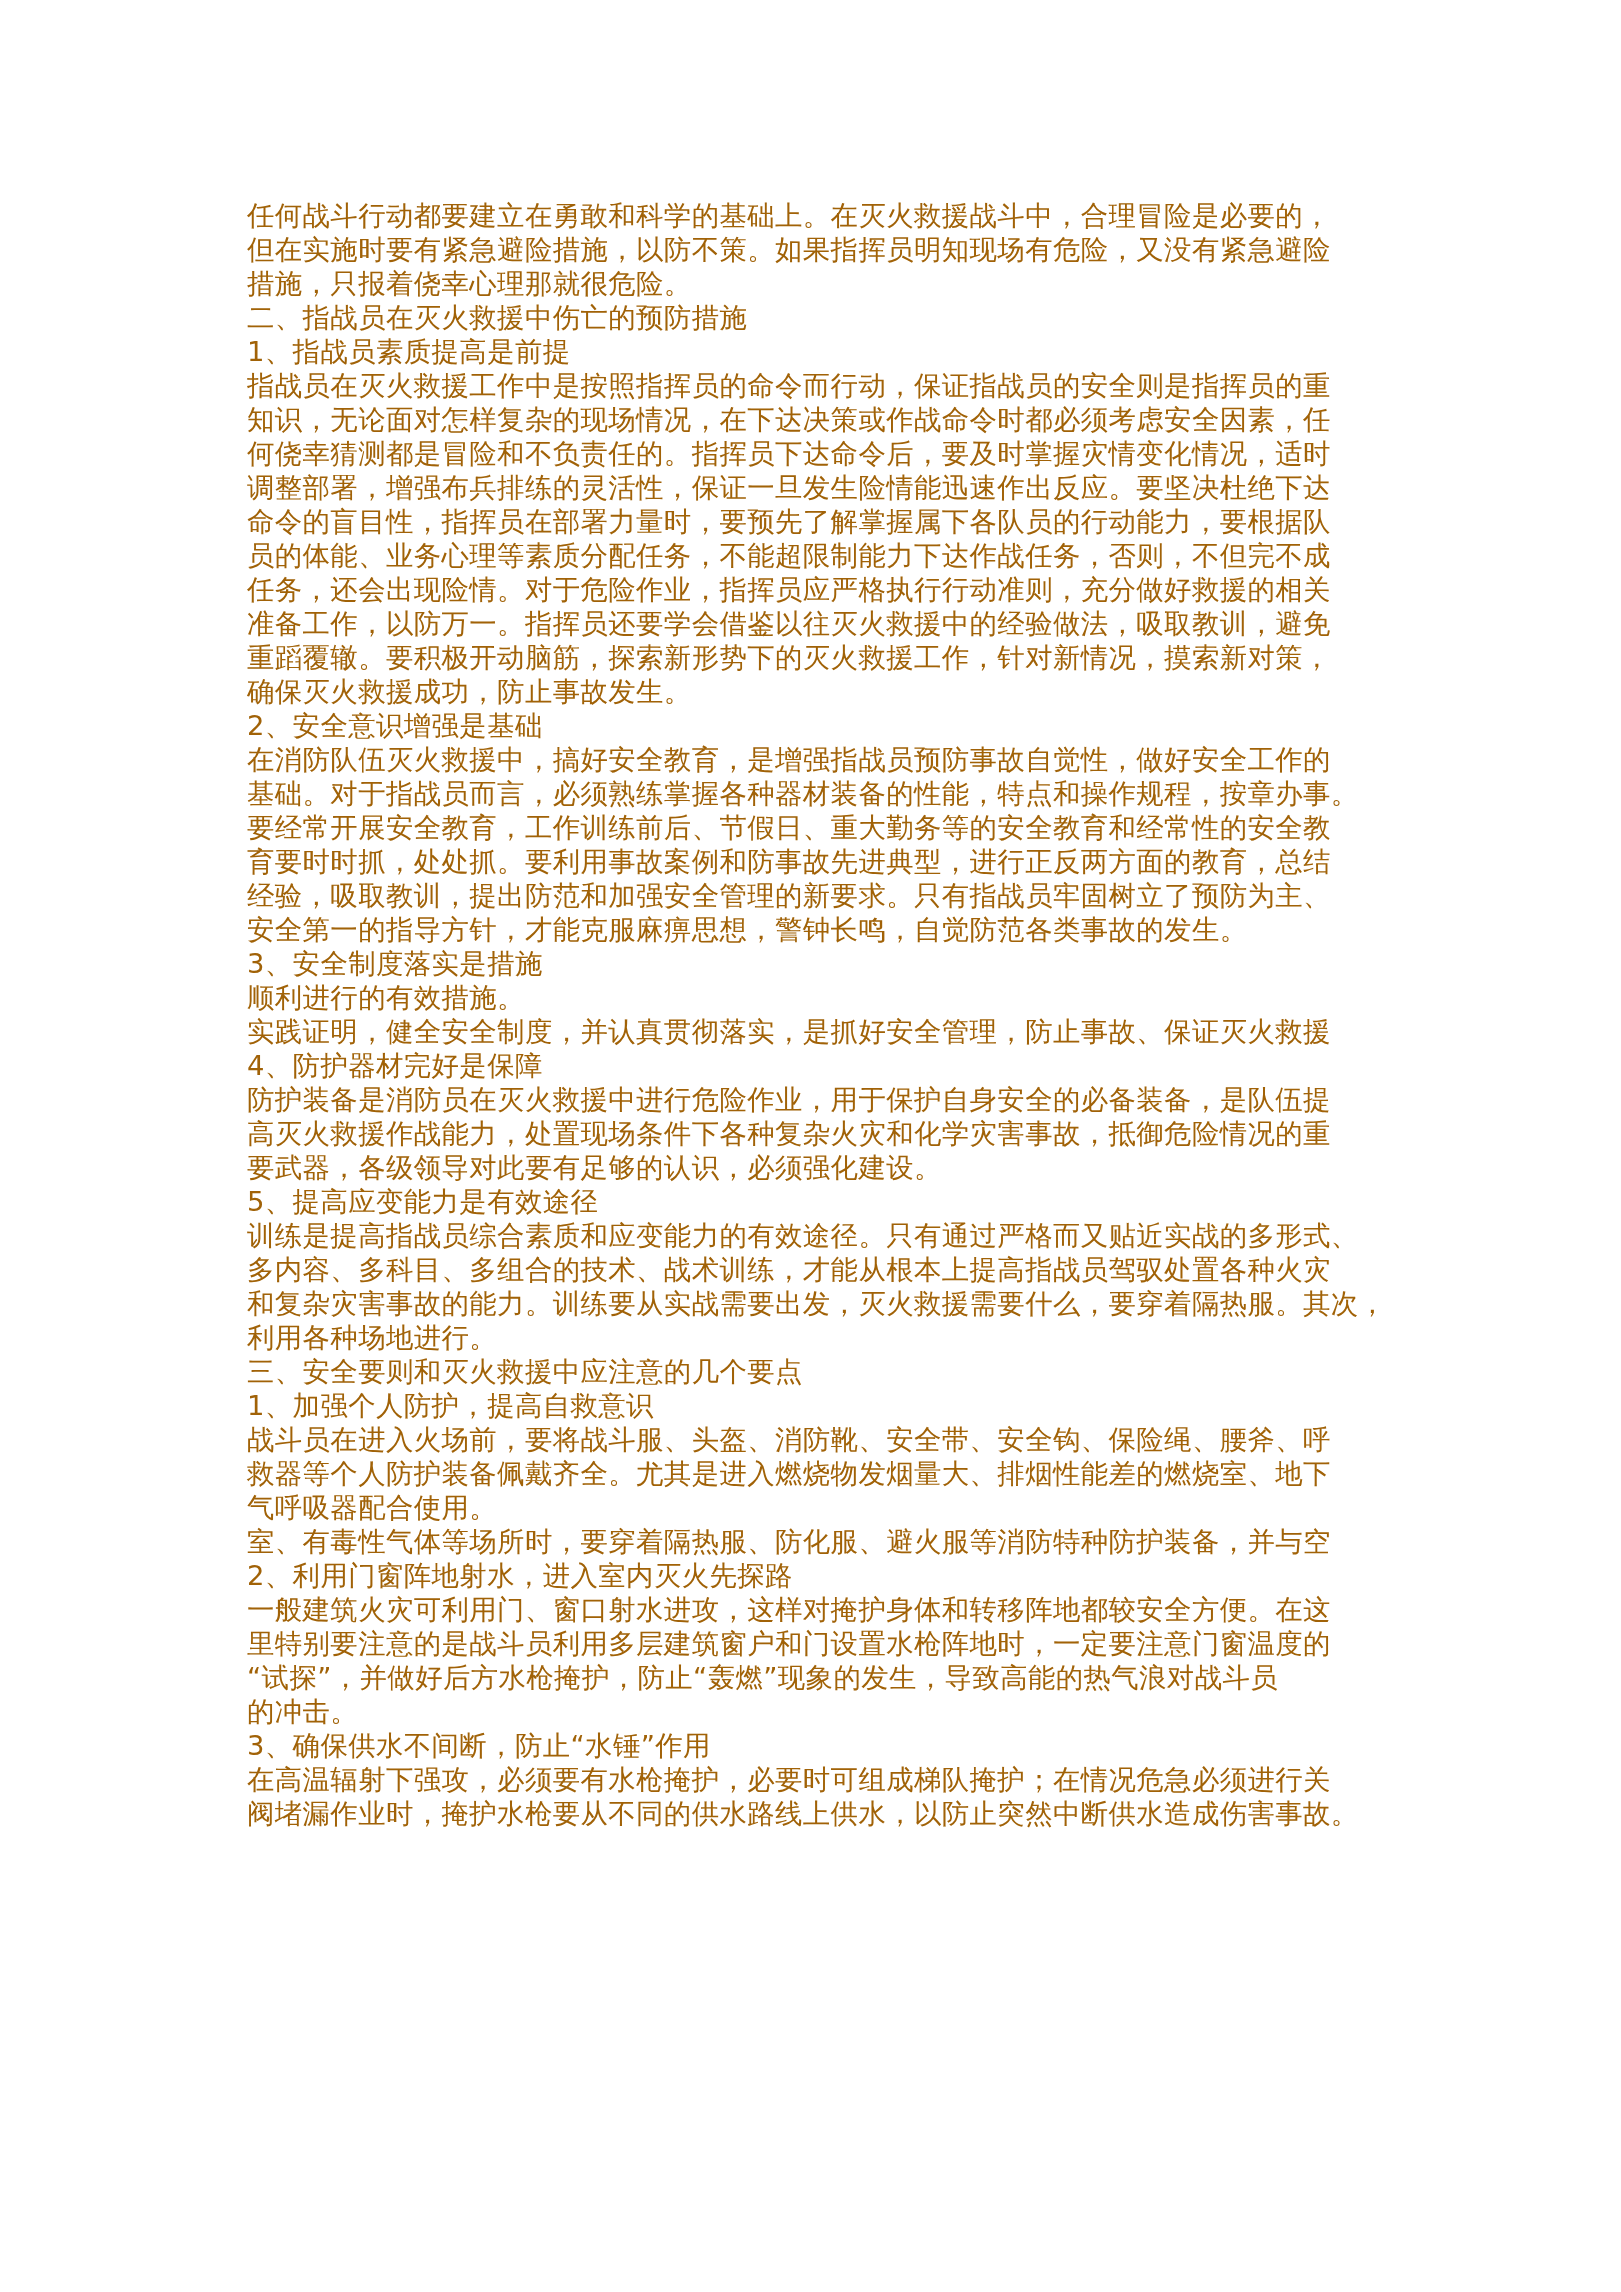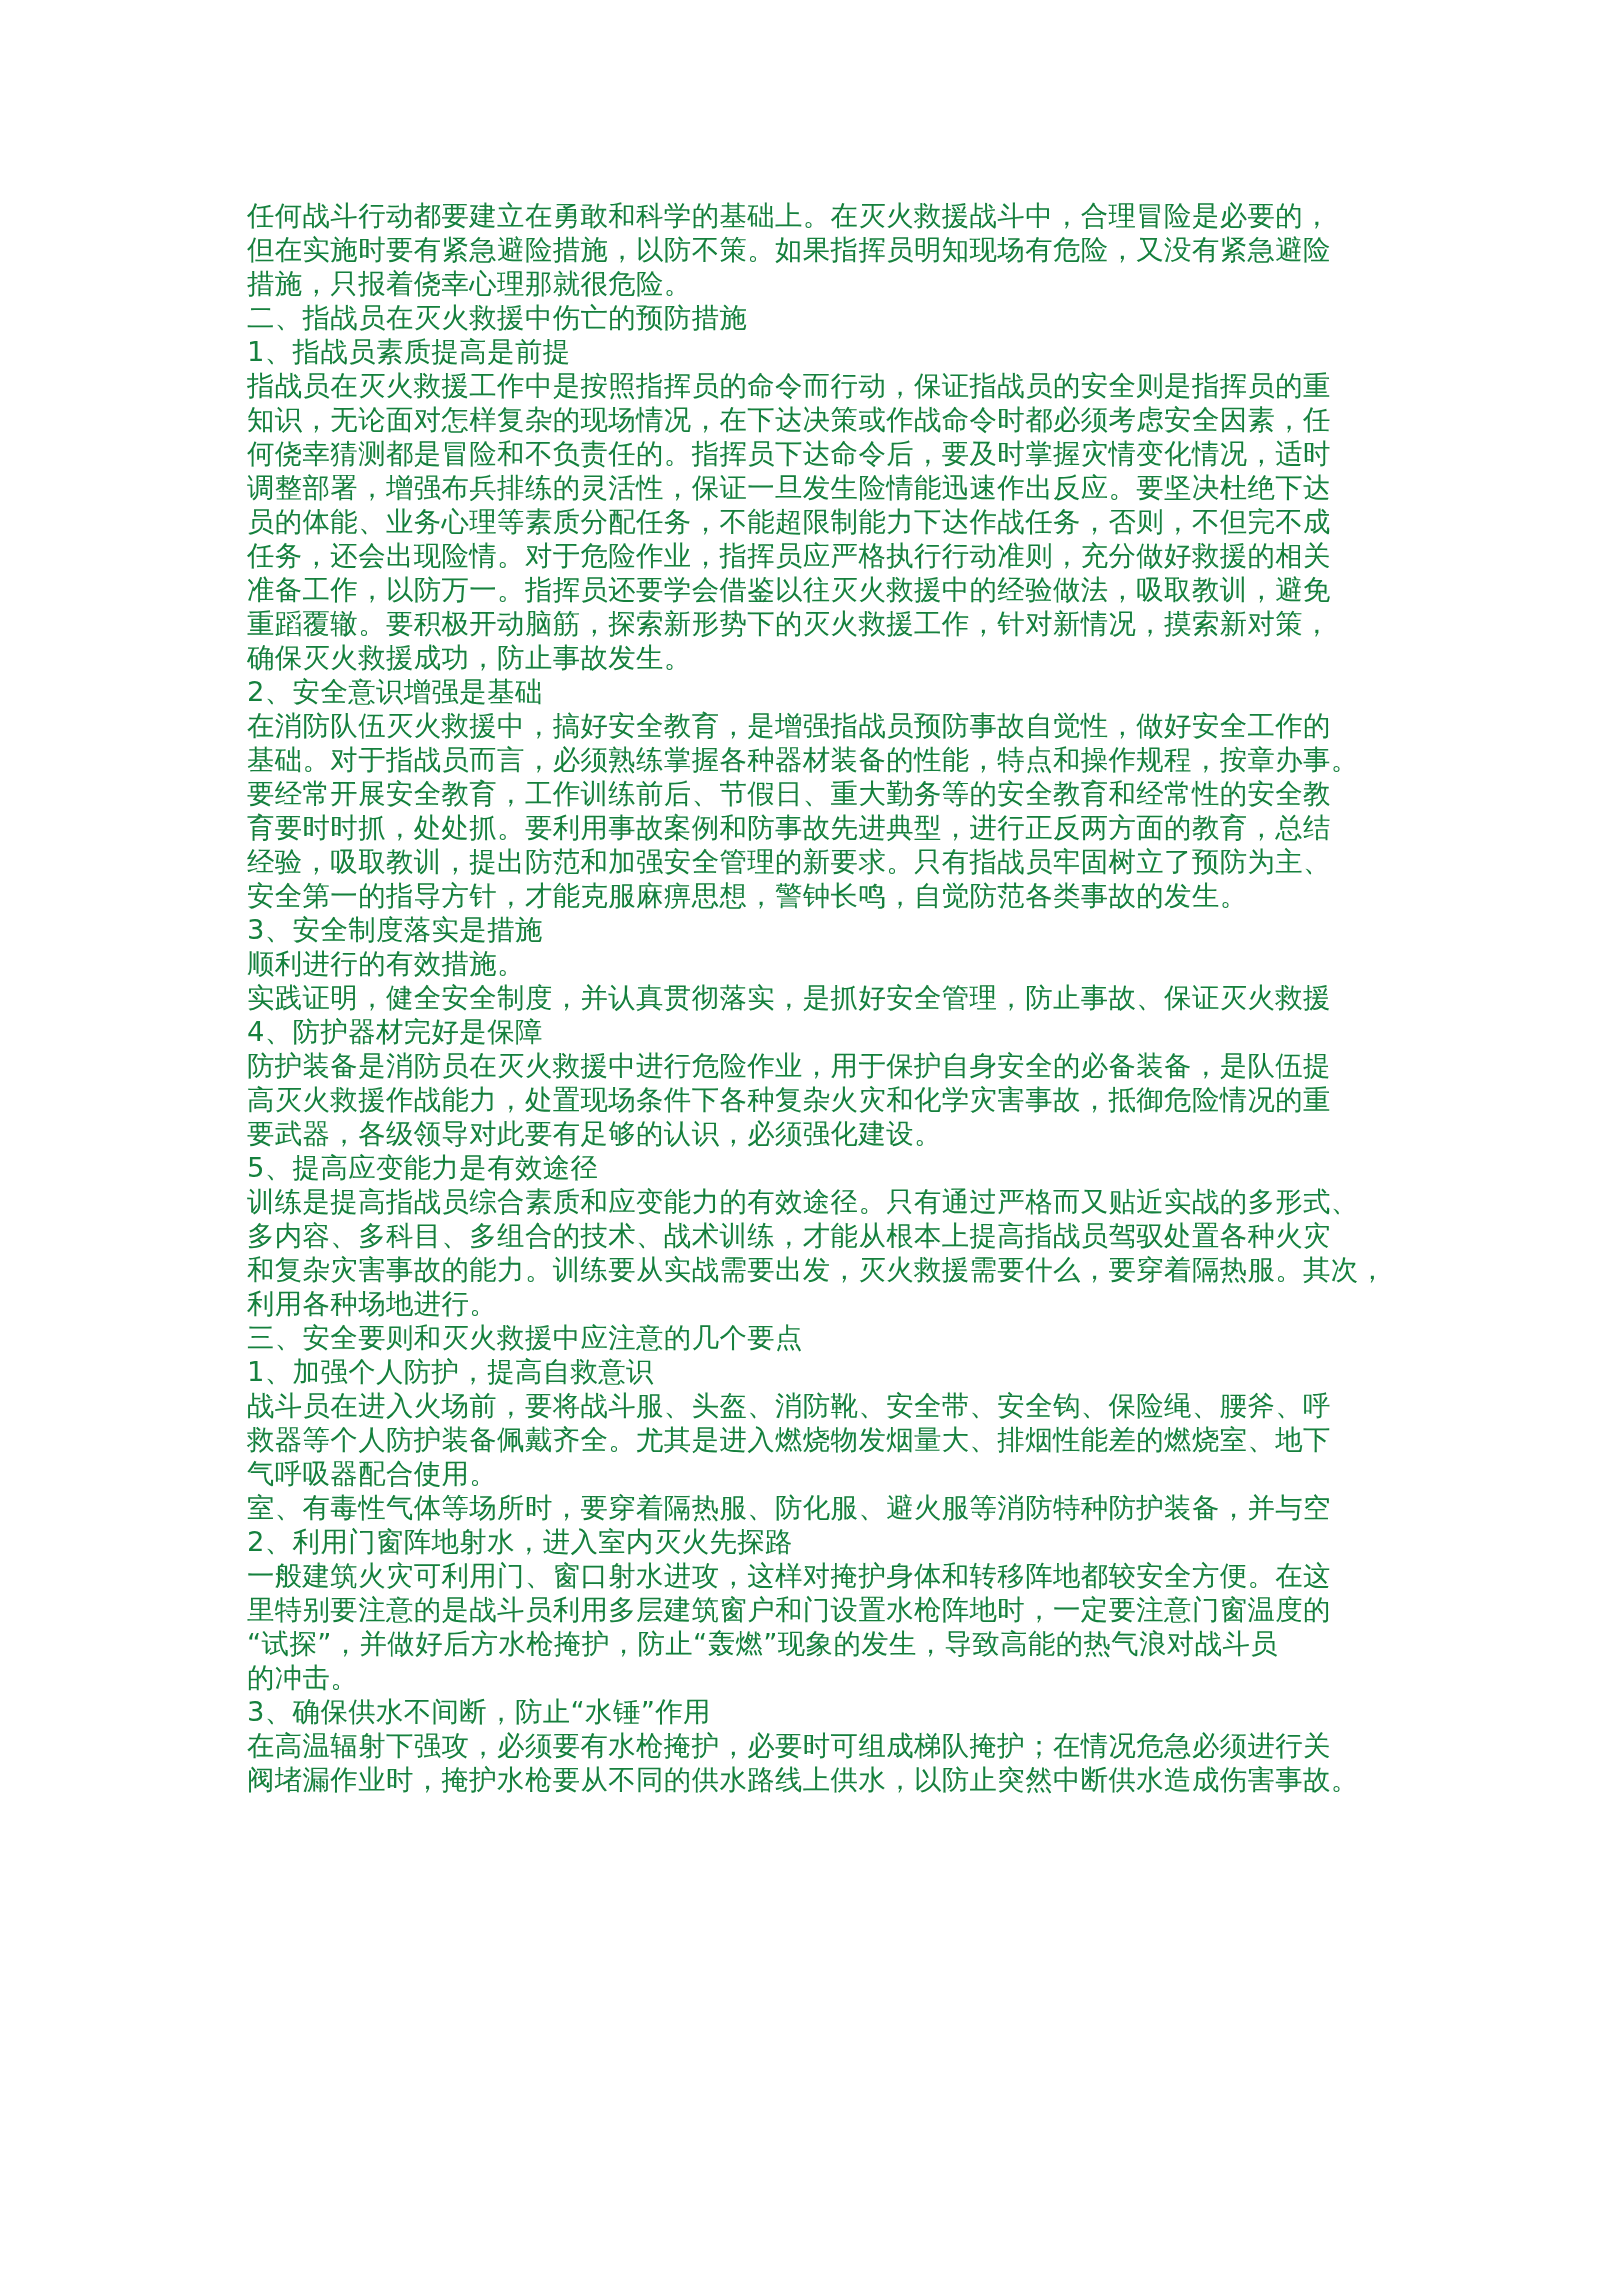--- a/index.html
+++ b/index.html
@@ -17,38 +17,39 @@
       position: absolute;
       left: 247px;
       top: 199px;
       width: 1137px;
     }
     .line {
       font-family: "DejaVu Sans", sans-serif;
       font-size: 27.4px;
       line-height: 34px;
       height: 34px;
-      color: #15803d;
+      color: #a16207;
       white-space: nowrap;
       letter-spacing: 0.4px;
     }
   </style>
 </head>
 <body>
 
 <div class="page">
   <div class="line">任何战斗行动都要建立在勇敢和科学的基础上。在灭火救援战斗中，合理冒险是必要的，</div>
   <div class="line">但在实施时要有紧急避险措施，以防不策。如果指挥员明知现场有危险，又没有紧急避险</div>
   <div class="line">措施，只报着侥幸心理那就很危险。</div>
   <div class="line">二、指战员在灭火救援中伤亡的预防措施</div>
   <div class="line">1、指战员素质提高是前提</div>
   <div class="line">指战员在灭火救援工作中是按照指挥员的命令而行动，保证指战员的安全则是指挥员的重</div>
   <div class="line">知识，无论面对怎样复杂的现场情况，在下达决策或作战命令时都必须考虑安全因素，任</div>
   <div class="line">何侥幸猜测都是冒险和不负责任的。指挥员下达命令后，要及时掌握灾情变化情况，适时</div>
   <div class="line">调整部署，增强布兵排练的灵活性，保证一旦发生险情能迅速作出反应。要坚决杜绝下达</div>
+  <div class="line">命令的盲目性，指挥员在部署力量时，要预先了解掌握属下各队员的行动能力，要根据队</div>
   <div class="line">员的体能、业务心理等素质分配任务，不能超限制能力下达作战任务，否则，不但完不成</div>
   <div class="line">任务，还会出现险情。对于危险作业，指挥员应严格执行行动准则，充分做好救援的相关</div>
   <div class="line">准备工作，以防万一。指挥员还要学会借鉴以往灭火救援中的经验做法，吸取教训，避免</div>
   <div class="line">重蹈覆辙。要积极开动脑筋，探索新形势下的灭火救援工作，针对新情况，摸索新对策，</div>
   <div class="line">确保灭火救援成功，防止事故发生。</div>
   <div class="line">2、安全意识增强是基础</div>
   <div class="line">在消防队伍灭火救援中，搞好安全教育，是增强指战员预防事故自觉性，做好安全工作的</div>
   <div class="line">基础。对于指战员而言，必须熟练掌握各种器材装备的性能，特点和操作规程，按章办事。</div>
   <div class="line">要经常开展安全教育，工作训练前后、节假日、重大勤务等的安全教育和经常性的安全教</div>
   <div class="line">育要时时抓，处处抓。要利用事故案例和防事故先进典型，进行正反两方面的教育，总结</div>

